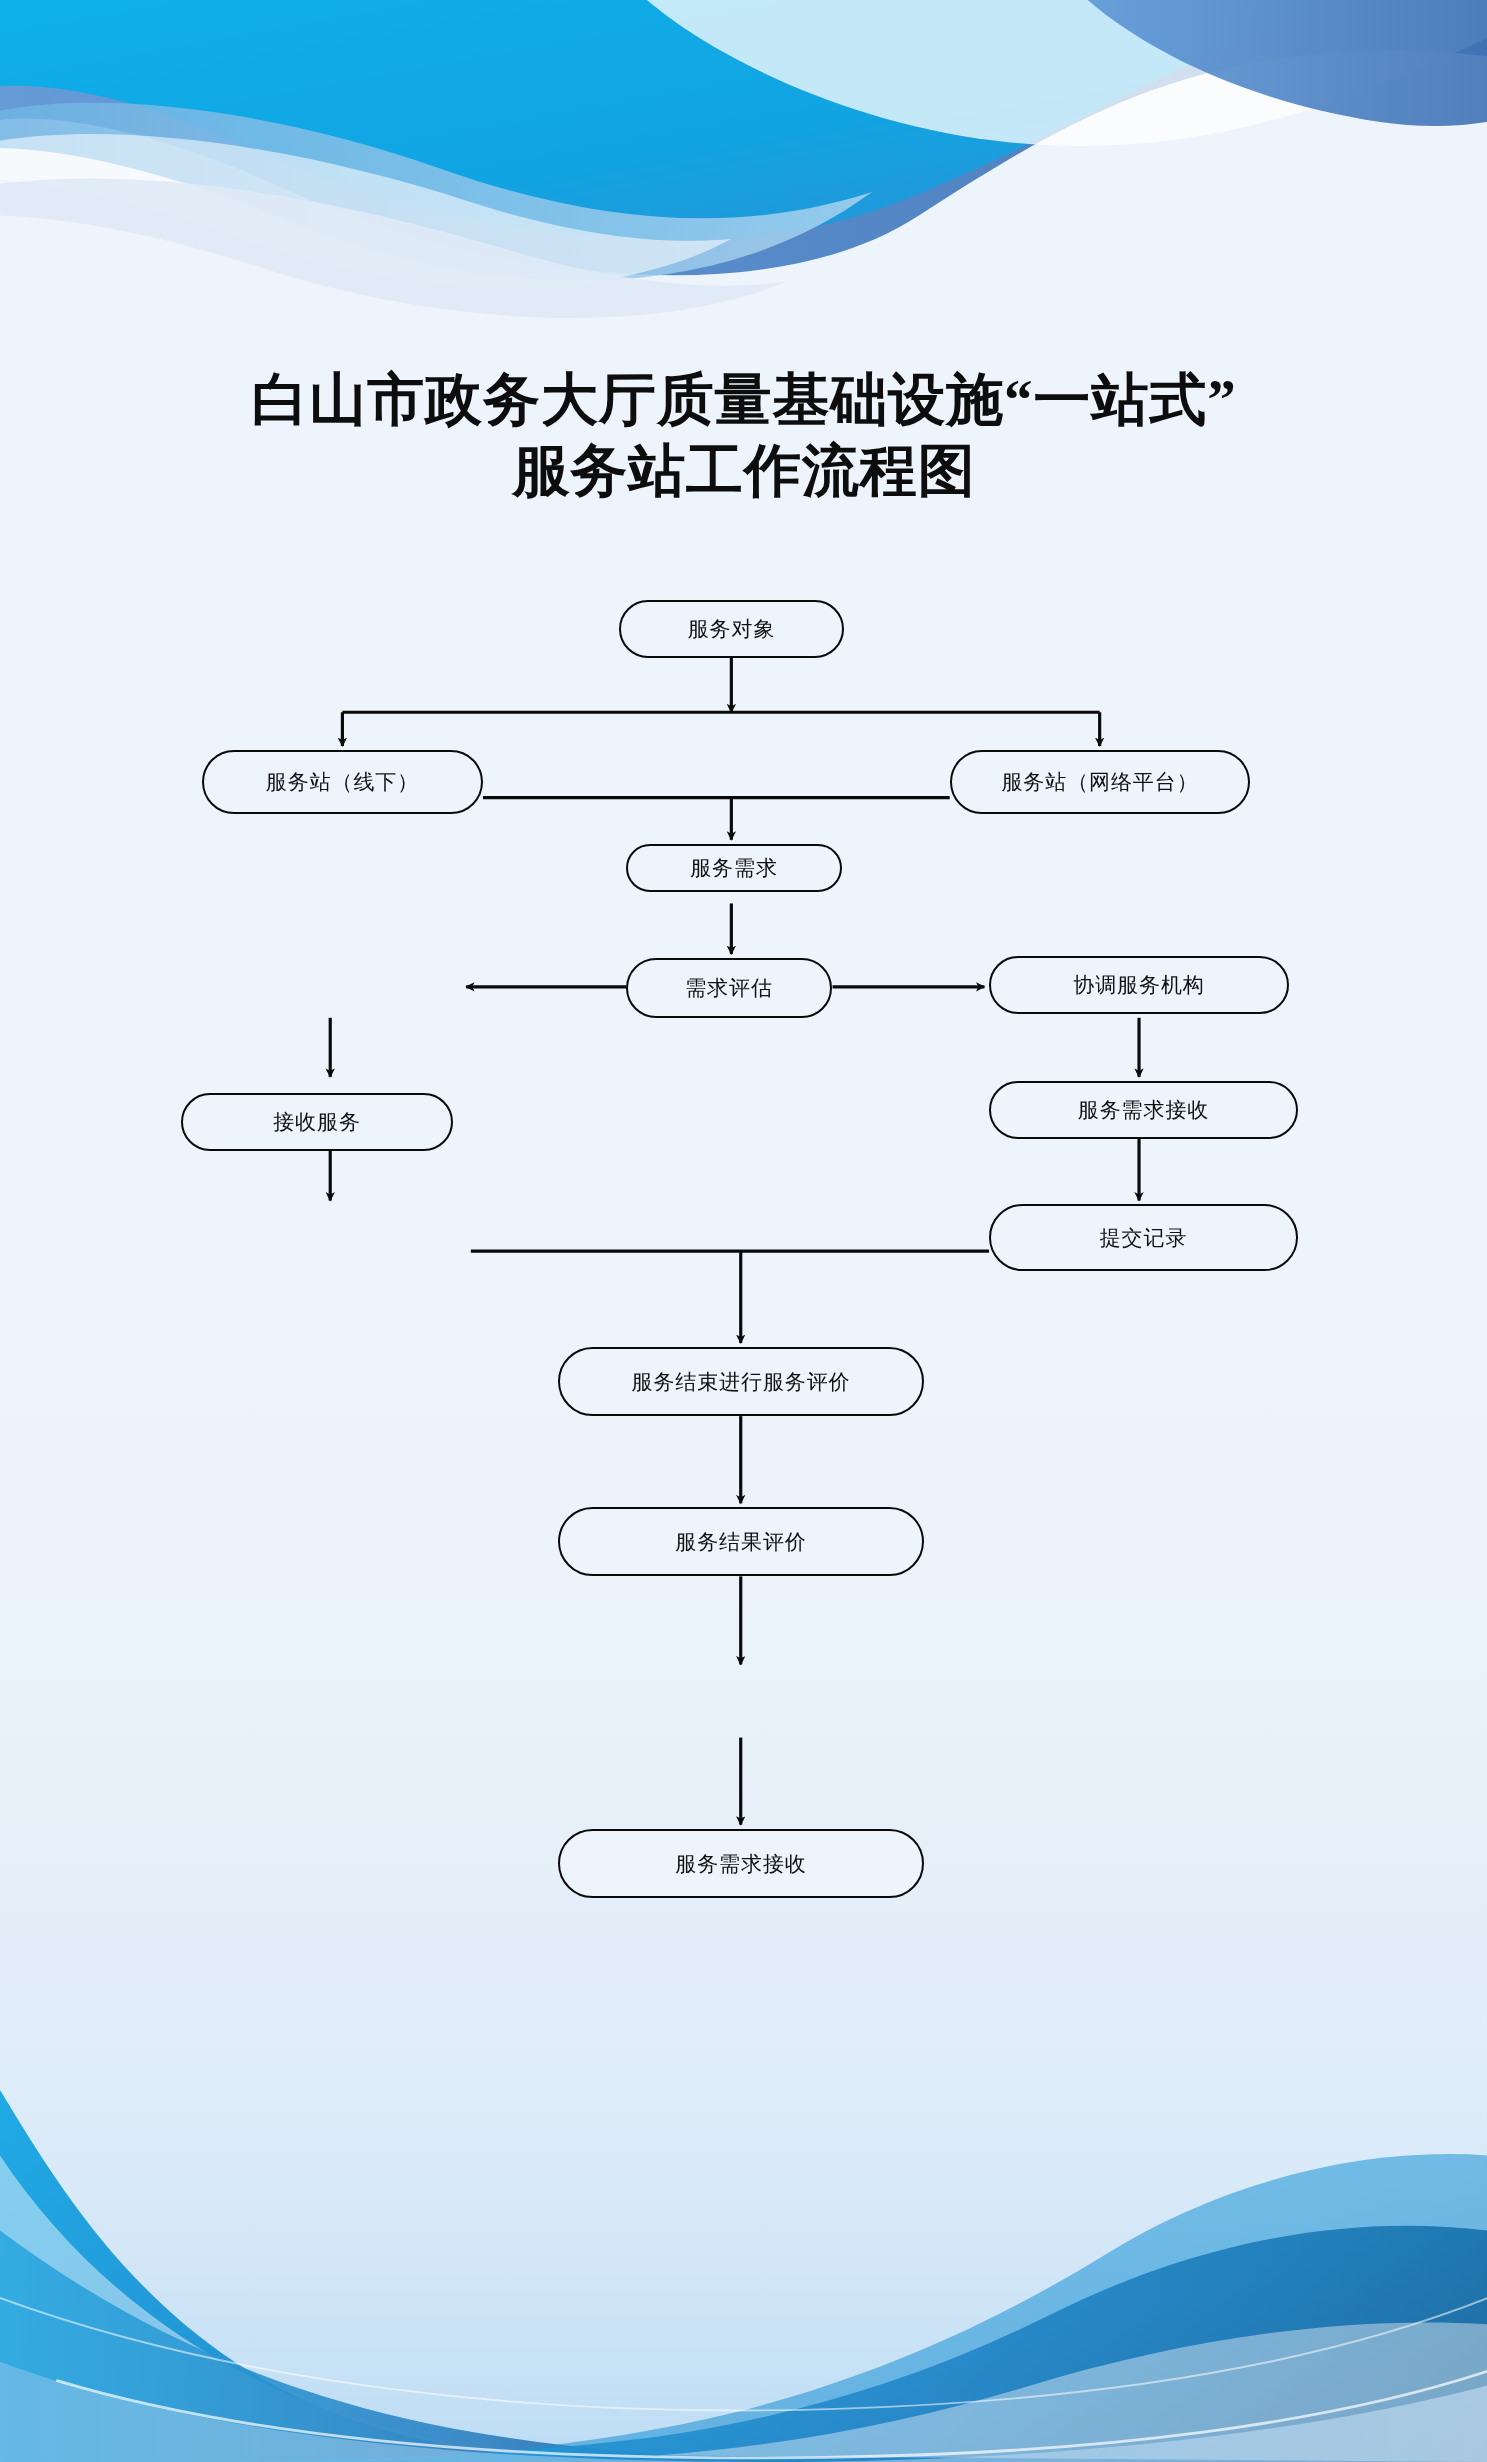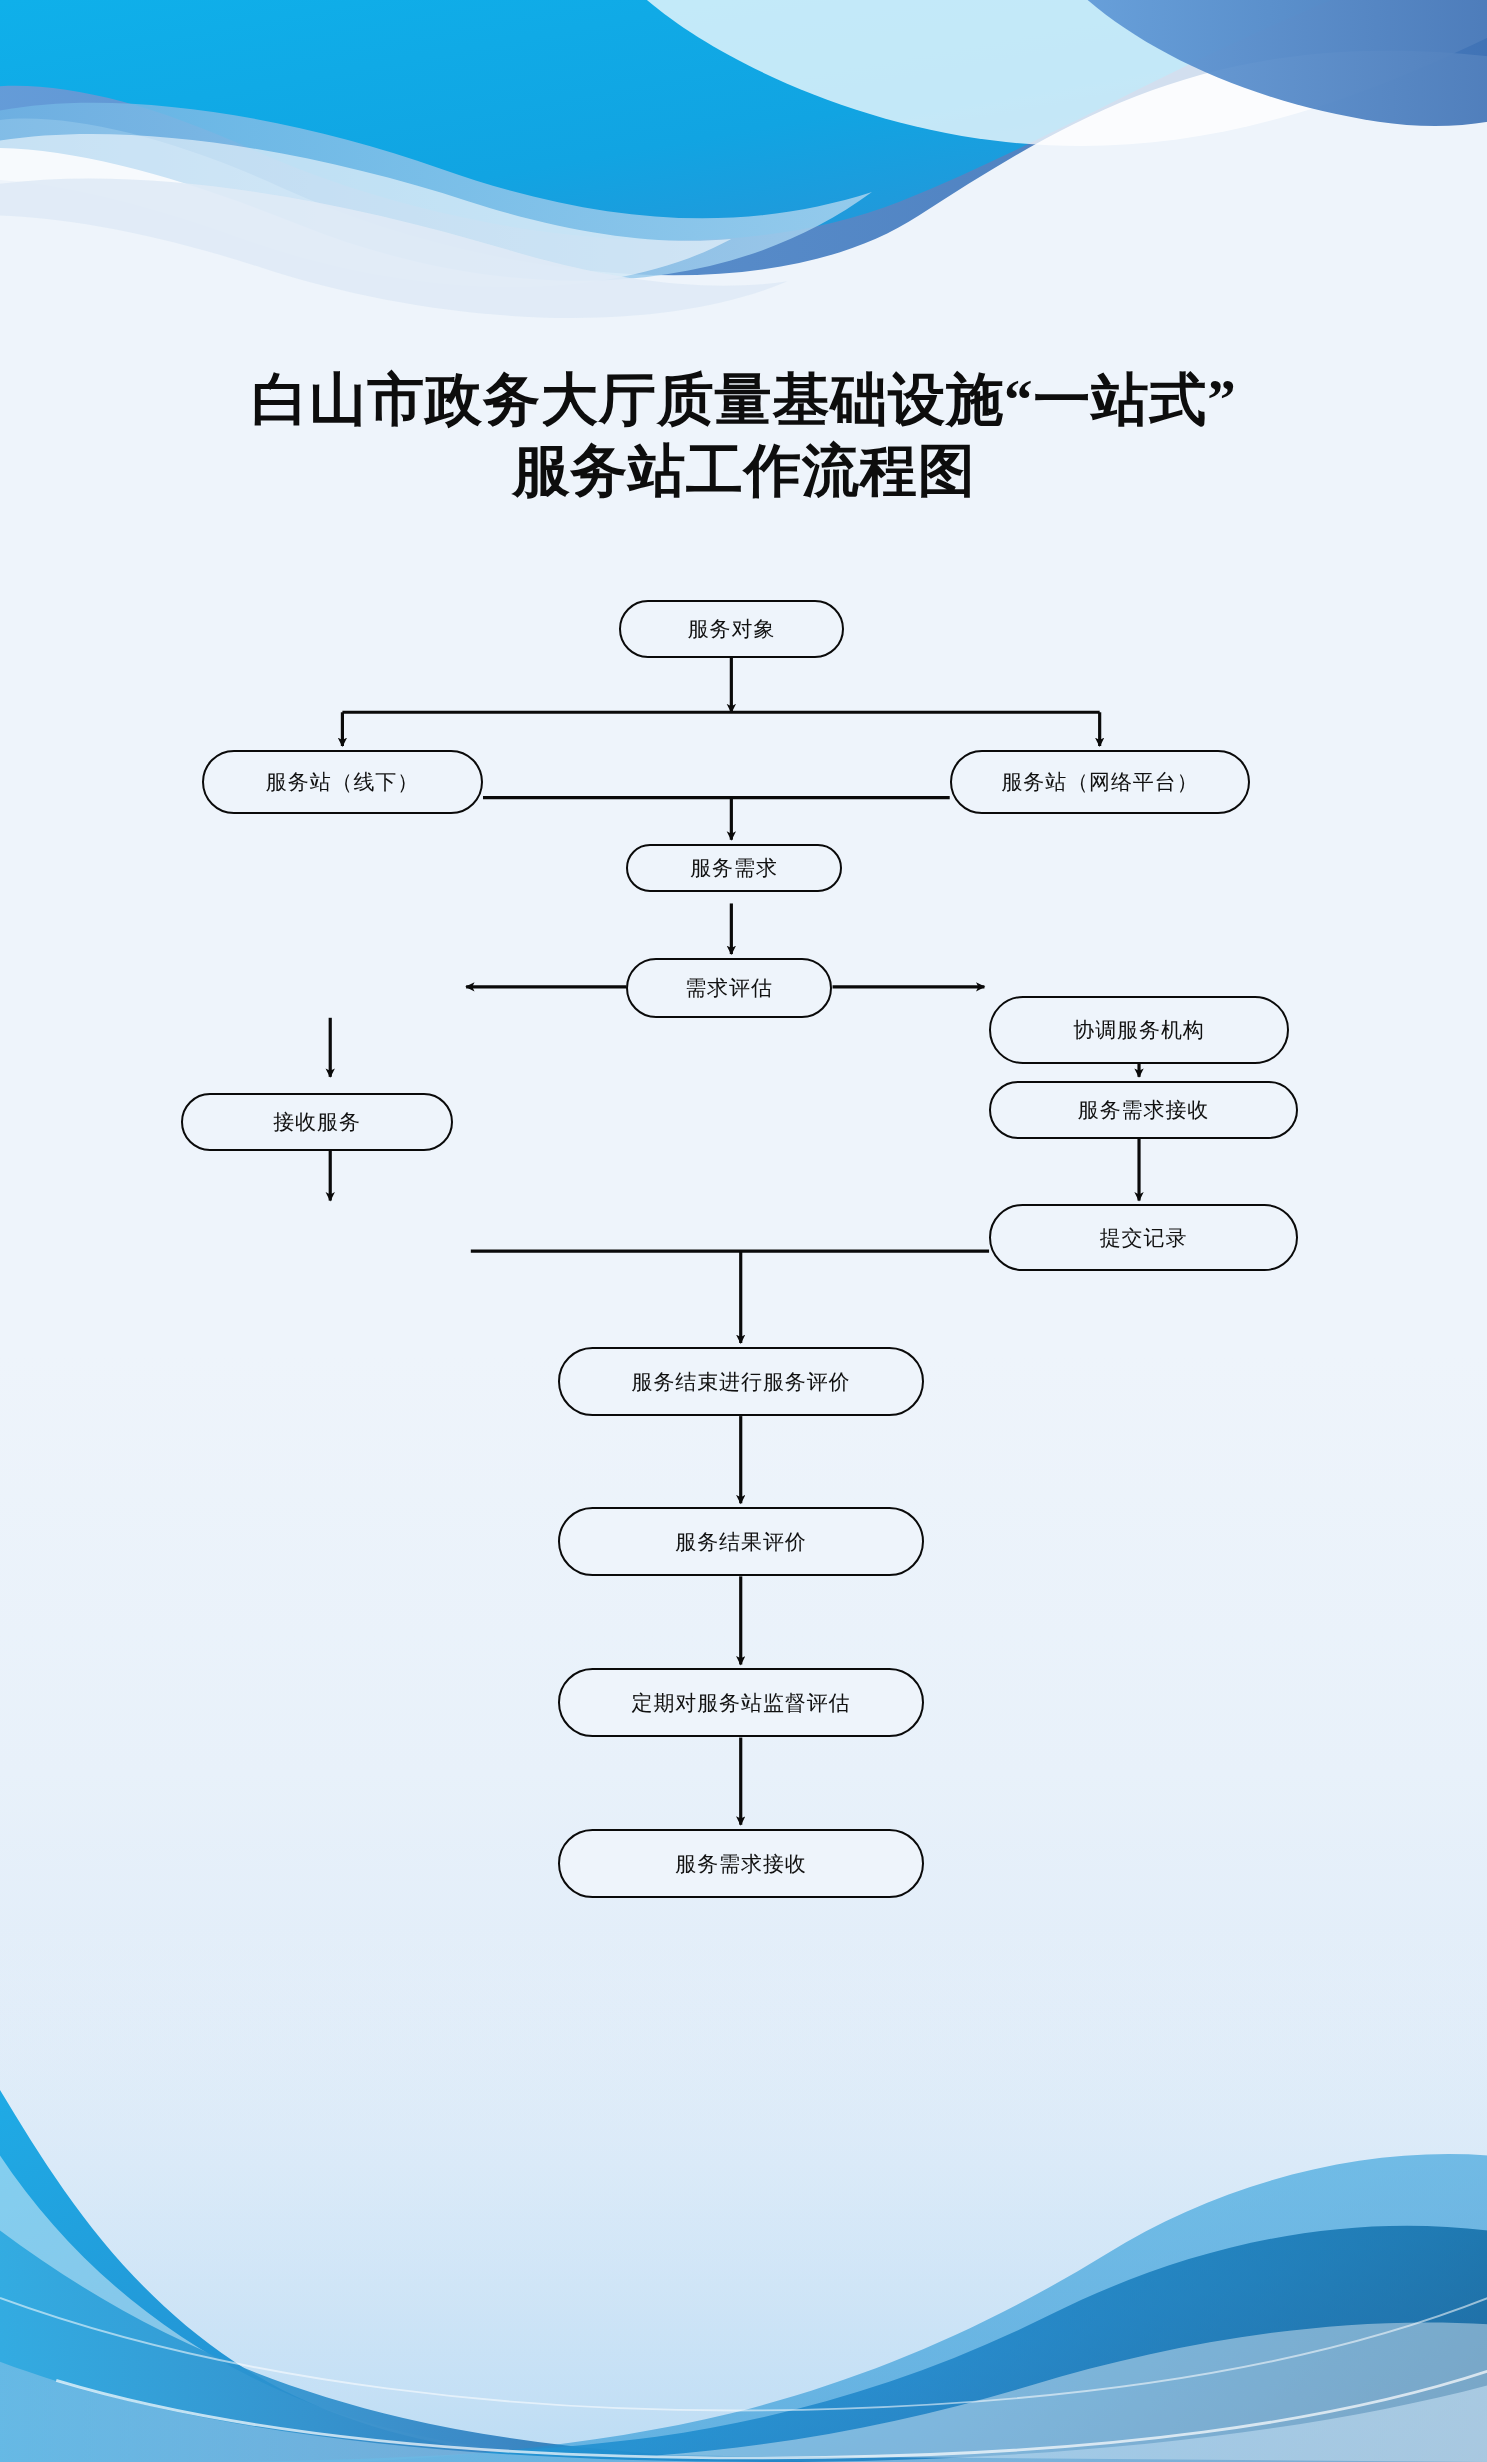--- a/index.html
+++ b/index.html
@@ -144,23 +144,22 @@
       <line x1="790" y1="1682" x2="790" y2="1776" marker-end="url(#ar)"></line>
       <line x1="790" y1="1854" x2="790" y2="1947" marker-end="url(#ar)"></line>
     </g>
   </svg>
 
   <div class="node" style="left:619px;top:600px;width:225px;height:58px;">服务对象</div>
   <div class="node" style="left:202px;top:750px;width:281px;height:64px;">服务站（线下）</div>
   <div class="node" style="left:950px;top:750px;width:300px;height:64px;">服务站（网络平台）</div>
   <div class="node" style="left:626px;top:844px;width:216px;height:48px;">服务需求</div>
   <div class="node" style="left:626px;top:958px;width:206px;height:60px;">需求评估</div>
-  <div class="node" style="left:989px;top:996px;width:300px;height:68px;">协调服务机构</div>
+  <div class="node" style="left:989px;top:956px;width:300px;height:58px;">协调服务机构</div>
   <div class="node" style="left:181px;top:1081px;width:272px;height:58px;margin-top:12px;">接收服务</div>
   <div class="node" style="left:989px;top:1081px;width:309px;height:58px;">服务需求接收</div>
   <div class="node" style="left:989px;top:1204px;width:309px;height:67px;">提交记录</div>
   <div class="node" style="left:558px;top:1347px;width:366px;height:69px;">服务结束进行服务评价</div>
   <div class="node" style="left:558px;top:1507px;width:366px;height:69px;">服务结果评价</div>
-  <div class="node" style="left:558px;top:1668px;width:366px;height:69px;">定期对服务站监督评估</div>
   <div class="node" style="left:558px;top:1829px;width:366px;height:69px;">服务需求接收</div>
 
 </div>
 
 
 </body></html>

